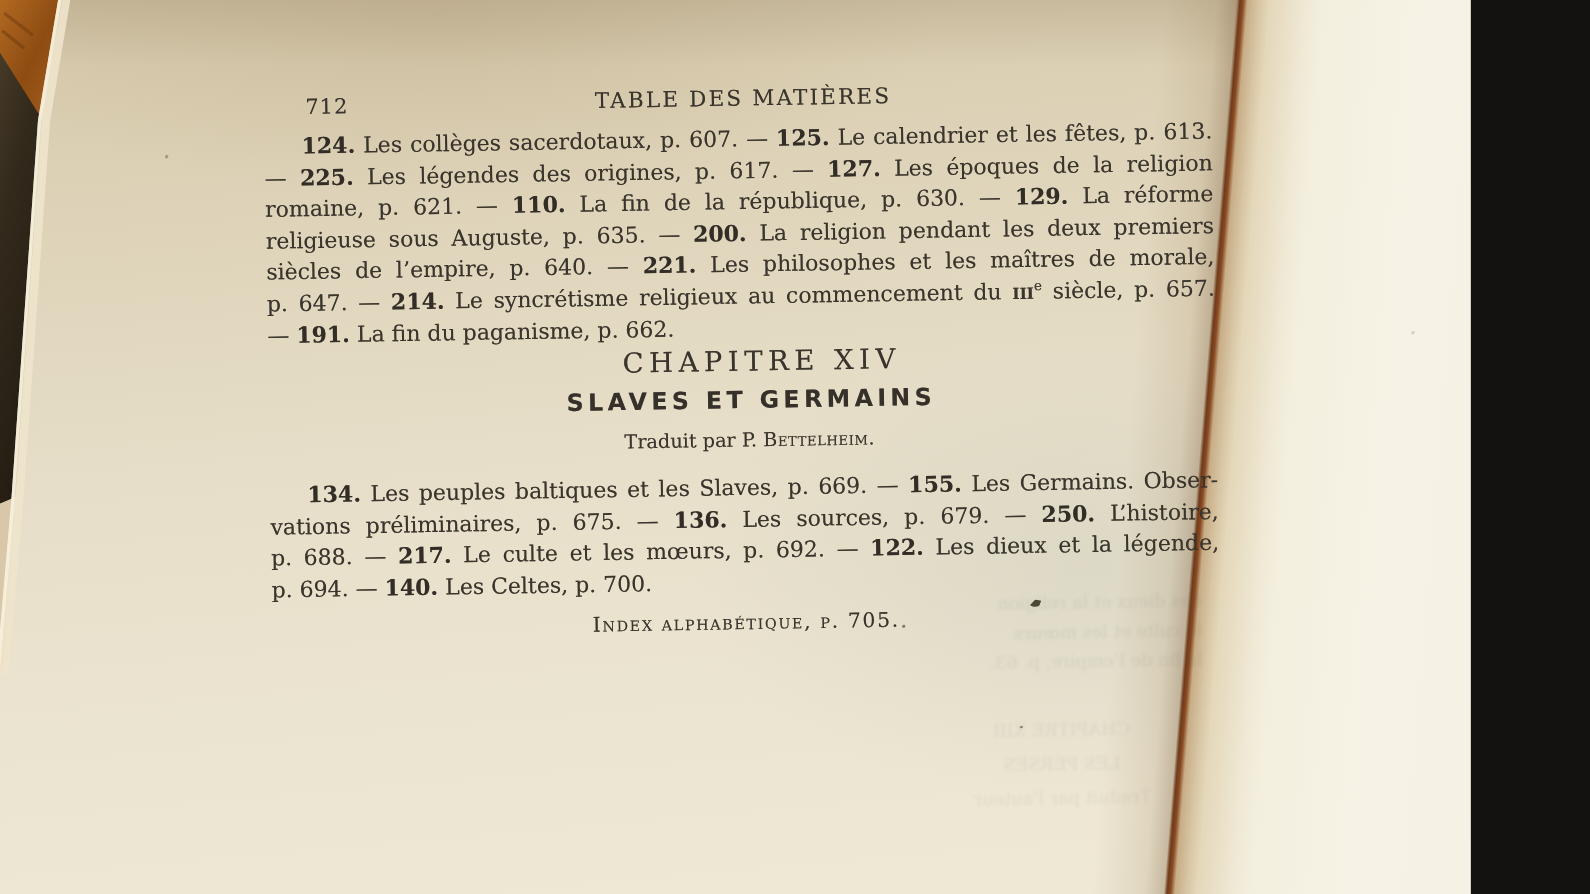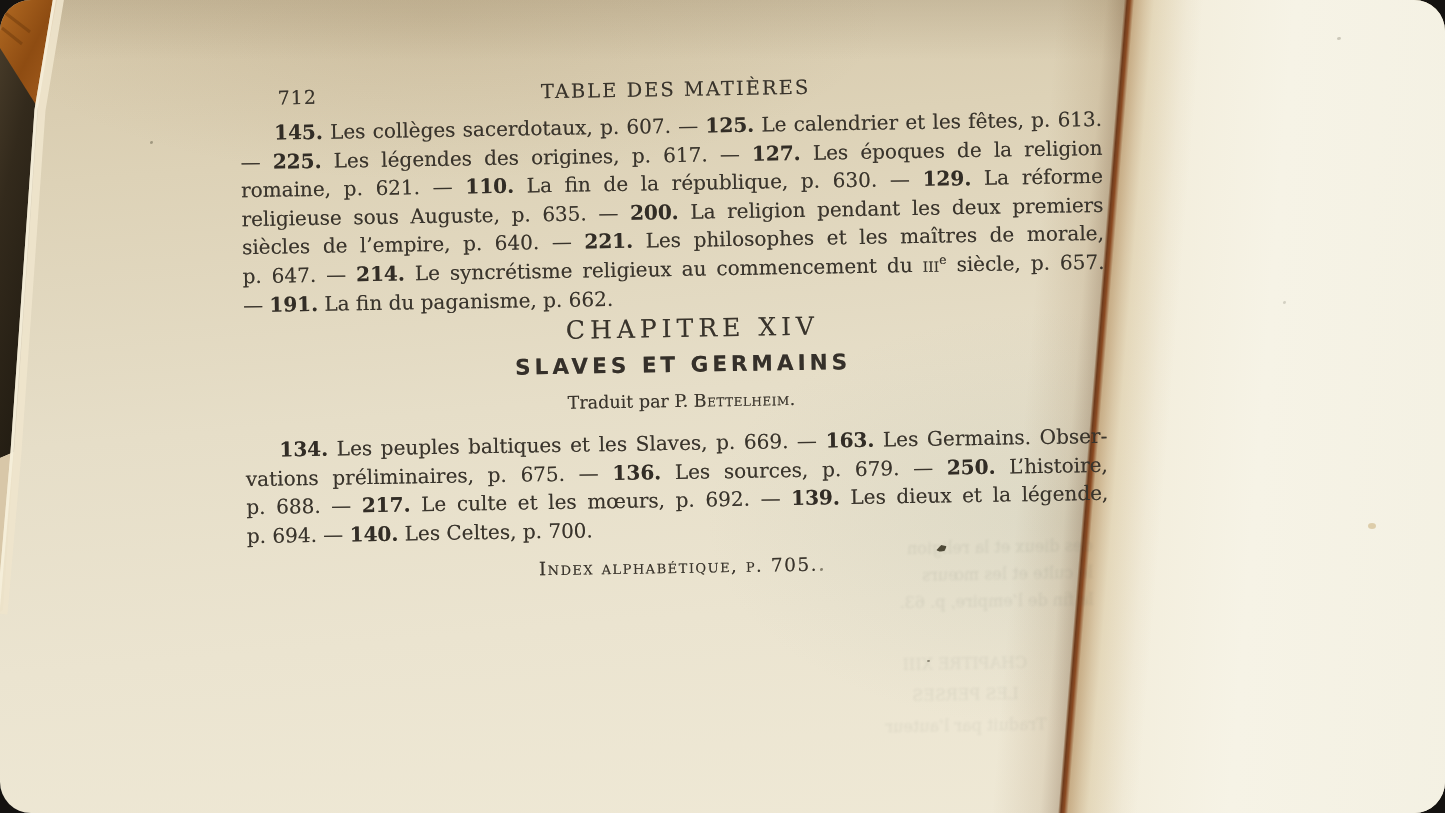--- a/index.html
+++ b/index.html
@@ -1,19 +1,18 @@
 <!DOCTYPE html>
 <html><head>
 <meta charset="utf-8">
 <style>
   html,body{margin:0;padding:0;background:#141210;}
   #canvas{
-    position:relative;width:1445px;height:813px;overflow:hidden;
+    position:relative;width:1337px;height:813px;overflow:hidden;
     font-family:"DejaVu Serif","Liberation Serif",serif;
-    border-radius:31px;
   }
   
   .left-page{
     position:absolute;inset:0;
     background:linear-gradient(175deg,#d5c7a9 0%,#ddd2b7 20%,#e6dec8 48%,#ebe4d0 72%,#efe9d6 100%);
   }
   .page-cast{
     position:absolute;inset:0;
     background:
       radial-gradient(ellipse 520px 300px at 74% 64%, rgba(170,180,165,0.20), rgba(170,180,165,0) 70%),
@@ -44,21 +43,21 @@
   .page-head{position:absolute;top:78px;left:0;width:100%;height:26px;}
   .page-num{position:absolute;left:38px;top:2px;font-size:19px;letter-spacing:1px;}
   .head-title{position:absolute;left:50%;transform:translateX(-50%) translateX(5px);top:0;
     font-size:19.5px;letter-spacing:2px;white-space:nowrap;}
   .toc{position:absolute;left:0;right:0;font-size:20px;}
   .toc1{top:112px;} .toc2{top:429px;}
   .toc-line{height:28.6px;line-height:28.6px;white-space:nowrap;}
   .toc-line.just{white-space:normal;text-align:justify;text-align-last:justify;}
   .toc-line.ind{text-indent:34px;}
   .seg-b{font-weight:bold;color:#322d26;}
-  .seg-sc{font-variant:small-caps;}
+  .seg-sc{font-variant:small-caps;font-weight:bold;}
   .seg-sup{vertical-align:super;font-size:0.62em;line-height:0;}
   .chap{position:absolute;top:314px;width:100%;text-align:center;transform:translateX(18px);
     font-size:25px;letter-spacing:5px;white-space:nowrap;}
   .slaves{position:absolute;top:352px;width:100%;text-align:center;transform:translateX(8px);
     font-family:"DejaVu Sans","Liberation Sans",sans-serif;font-weight:bold;
     font-size:21.5px;letter-spacing:4px;white-space:nowrap;color:#35302a;}
   .trad{position:absolute;top:391px;width:100%;text-align:center;transform:translateX(6px);
     font-size:17.5px;white-space:nowrap;}
   .trad .name{font-variant:small-caps;letter-spacing:0.5px;}
   .index-line{position:absolute;top:556px;width:100%;text-align:center;
@@ -112,39 +111,39 @@
   <div class="right-page"></div>
   <div class="gutter"></div>
 
   <div class="content">
     <div class="page-head">
       <span class="page-num">712</span>
       <span class="head-title">TABLE DES MATIÈRES</span>
     </div>
 
     <div class="toc toc1">
-        <div class="toc-line just ind"><span class="seg-b">145.</span><span class="seg-r"> Les collèges sacerdotaux, p. 607. — </span><span class="seg-b">125.</span><span class="seg-r"> Le calendrier et les fêtes, p. 613.</span></div>
+        <div class="toc-line just ind"><span class="seg-b">124.</span><span class="seg-r"> Les collèges sacerdotaux, p. 607. — </span><span class="seg-b">125.</span><span class="seg-r"> Le calendrier et les fêtes, p. 613.</span></div>
         <div class="toc-line just"><span class="seg-r">— </span><span class="seg-b">225.</span><span class="seg-r"> Les légendes des origines, p. 617. — </span><span class="seg-b">127.</span><span class="seg-r"> Les époques de la religion</span></div>
         <div class="toc-line just"><span class="seg-r">romaine, p. 621. — </span><span class="seg-b">110.</span><span class="seg-r"> La fin de la république, p. 630. — </span><span class="seg-b">129.</span><span class="seg-r"> La réforme</span></div>
         <div class="toc-line just"><span class="seg-r">religieuse sous Auguste, p. 635. — </span><span class="seg-b">200.</span><span class="seg-r"> La religion pendant les deux premiers</span></div>
         <div class="toc-line just"><span class="seg-r">siècles de l’empire, p. 640. — </span><span class="seg-b">221.</span><span class="seg-r"> Les philosophes et les maîtres de morale,</span></div>
         <div class="toc-line just"><span class="seg-r">p. 647. — </span><span class="seg-b">214.</span><span class="seg-r"> Le syncrétisme religieux au commencement du </span><span class="seg-sc">iii</span><span class="seg-sup">e</span><span class="seg-r"> siècle, p. 657.</span></div>
         <div class="toc-line"><span class="seg-r">— </span><span class="seg-b">191.</span><span class="seg-r"> La fin du paganisme, p. 662.</span></div>
       </div>
 
     <div class="chap">CHAPITRE XIV</div>
     <div class="slaves">SLAVES ET GERMAINS</div>
     <div class="trad">
       <span>Traduit par P. </span><span class="name">Bettelheim.</span>
     </div>
 
     <div class="toc toc2">
-        <div class="toc-line just ind"><span class="seg-b">134.</span><span class="seg-r"> Les peuples baltiques et les Slaves, p. 669. — </span><span class="seg-b">163.</span><span class="seg-r"> Les Germains. Obser-</span></div>
+        <div class="toc-line just ind"><span class="seg-b">134.</span><span class="seg-r"> Les peuples baltiques et les Slaves, p. 669. — </span><span class="seg-b">155.</span><span class="seg-r"> Les Germains. Obser-</span></div>
         <div class="toc-line just"><span class="seg-r">vations préliminaires, p. 675. — </span><span class="seg-b">136.</span><span class="seg-r"> Les sources, p. 679. — </span><span class="seg-b">250.</span><span class="seg-r"> L’histoire,</span></div>
-        <div class="toc-line just"><span class="seg-r">p. 688. — </span><span class="seg-b">217.</span><span class="seg-r"> Le culte et les mœurs, p. 692. — </span><span class="seg-b">139.</span><span class="seg-r"> Les dieux et la légende,</span></div>
+        <div class="toc-line just"><span class="seg-r">p. 688. — </span><span class="seg-b">217.</span><span class="seg-r"> Le culte et les mœurs, p. 692. — </span><span class="seg-b">122.</span><span class="seg-r"> Les dieux et la légende,</span></div>
         <div class="toc-line"><span class="seg-r">p. 694. — </span><span class="seg-b">140.</span><span class="seg-r"> Les Celtes, p. 700.</span></div>
       </div>
 
     <div class="index-line">Index alphabétique, p. 705.</div>
   </div>
 
   <div class="ghost ghost-a">
     <div>des dieux et la religion</div>
     <div>le culte et les mœurs</div>
     <div>la fin de l’empire, p. 63.</div>

